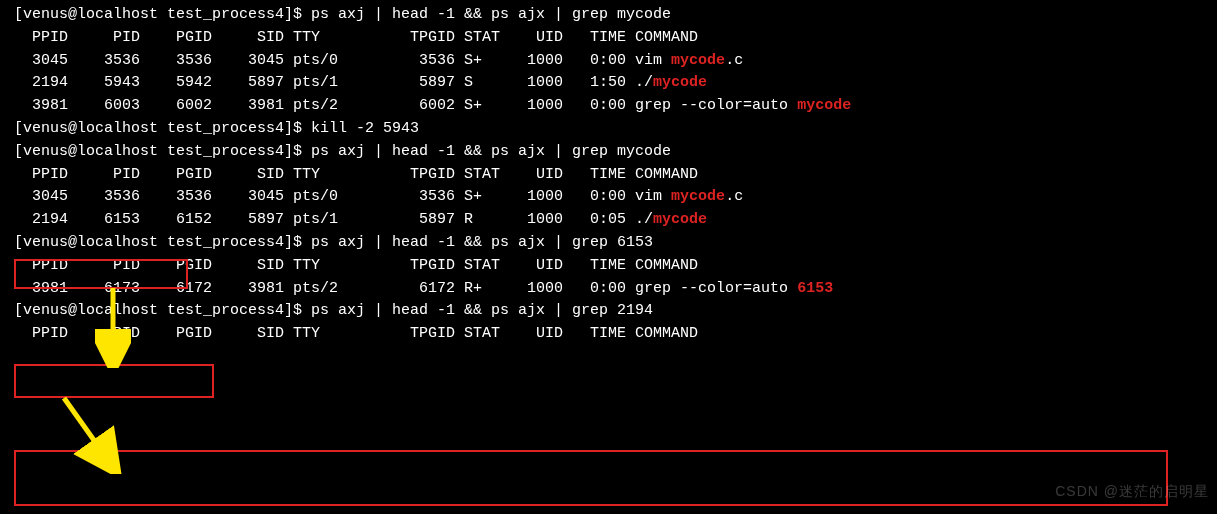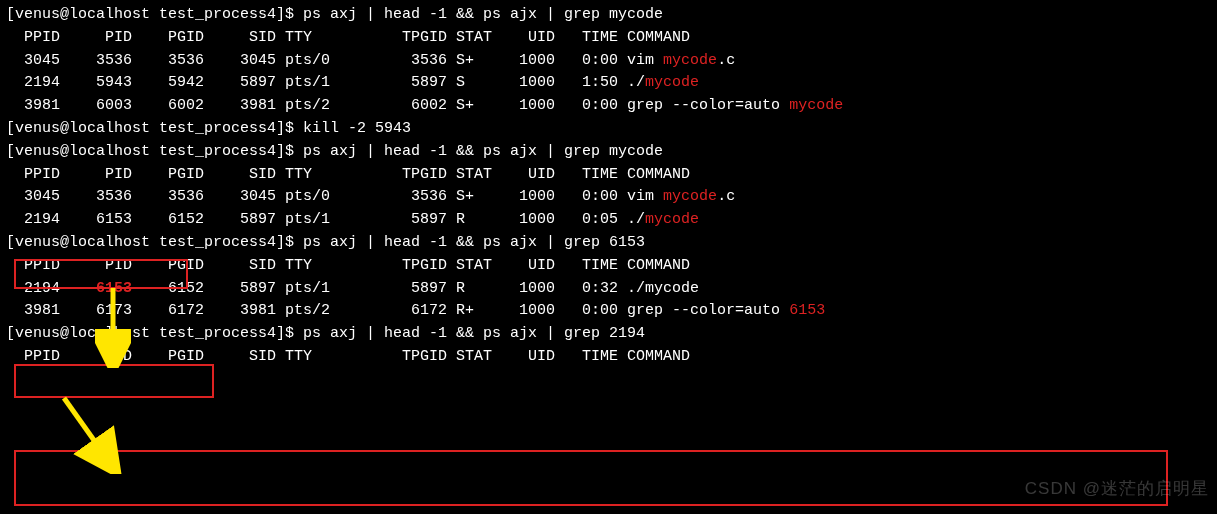--- a/index.html
+++ b/index.html
@@ -9,61 +9,60 @@
     color: #fff;
     font-family: "Consolas", "Courier New", monospace;
     font-size: 15px;
     line-height: 1.52;
     width: 1217px;
     height: 514px;
     box-sizing: border-box;
     position: relative;
     overflow: hidden;
   }
-  .line { white-space: pre; }
-  .hl { color: #d22; font-weight: normal; }
+  .line { white-space: pre; margin-left: 8px; }
+  .hl { color: #d22; font-weight: bold; }
   .hlbold { color: #d22; font-weight: 900; }
   .redbox {
     position: absolute;
     border: 2px solid #d22;
     background: transparent;
     pointer-events: none;
   }
   .arrow {
     position: absolute;
     pointer-events: none;
   }
   .watermark {
     position: absolute;
     right: 8px;
     bottom: 12px;
     color: rgba(200,200,200,0.28);
     font-family: sans-serif;
-    font-size: 17px;
+    font-size: 14px;
     letter-spacing: 1px;
     pointer-events: none;
   }
 </style>
 </head>
 <body>
 
 <div id="terminal">
     <div class="line">[venus@localhost test_process4]$ ps axj | head -1 &amp;&amp; ps ajx | grep mycode</div>
     <div class="line">  PPID     PID    PGID     SID TTY          TPGID STAT    UID   TIME COMMAND</div>
     <div class="line">  3045    3536    3536    3045 pts/0         3536 S+     1000   0:00 vim <span class="hl">mycode</span>.c</div>
     <div class="line">  2194    5943    5942    5897 pts/1         5897 S      1000   1:50 ./<span class="hl">mycode</span></div>
     <div class="line">  3981    6003    6002    3981 pts/2         6002 S+     1000   0:00 grep --color=auto <span class="hl">mycode</span></div>
     <div class="line">[venus@localhost test_process4]$ kill -2 5943</div>
     <div class="line">[venus@localhost test_process4]$ ps axj | head -1 &amp;&amp; ps ajx | grep mycode</div>
     <div class="line">  PPID     PID    PGID     SID TTY          TPGID STAT    UID   TIME COMMAND</div>
     <div class="line">  3045    3536    3536    3045 pts/0         3536 S+     1000   0:00 vim <span class="hl">mycode</span>.c</div>
     <div class="line">  2194    6153    6152    5897 pts/1         5897 R      1000   0:05 ./<span class="hl">mycode</span></div>
     <div class="line">[venus@localhost test_process4]$ ps axj | head -1 &amp;&amp; ps ajx | grep 6153</div>
     <div class="line">  PPID     PID    PGID     SID TTY          TPGID STAT    UID   TIME COMMAND</div>
-    <div class="line">  2194<span class="hlbold">    6153</span>    6152    5897 pts/1         5897 R      1000   0:32 ./mycode</div>
     <div class="line">  3981    6173    6172    3981 pts/2         6172 R+     1000   0:00 grep --color=auto <span class="hl">6153</span></div>
     <div class="line">[venus@localhost test_process4]$ ps axj | head -1 &amp;&amp; ps ajx | grep 2194</div>
     <div class="line">  PPID     PID    PGID     SID TTY          TPGID STAT    UID   TIME COMMAND</div>
   </div>
 
 <div class="redbox" style="left:14px; top:259px; width:170px; height:26px;"></div>
 <div class="redbox" style="left:14px; top:364px; width:196px; height:30px;"></div>
 <div class="redbox" style="left:14px; top:450px; width:1150px; height:52px;"></div>
 
 <svg class="arrow" style="left:95px; top:284px; width:36px; height:84px;" viewBox="0 0 36 84">

